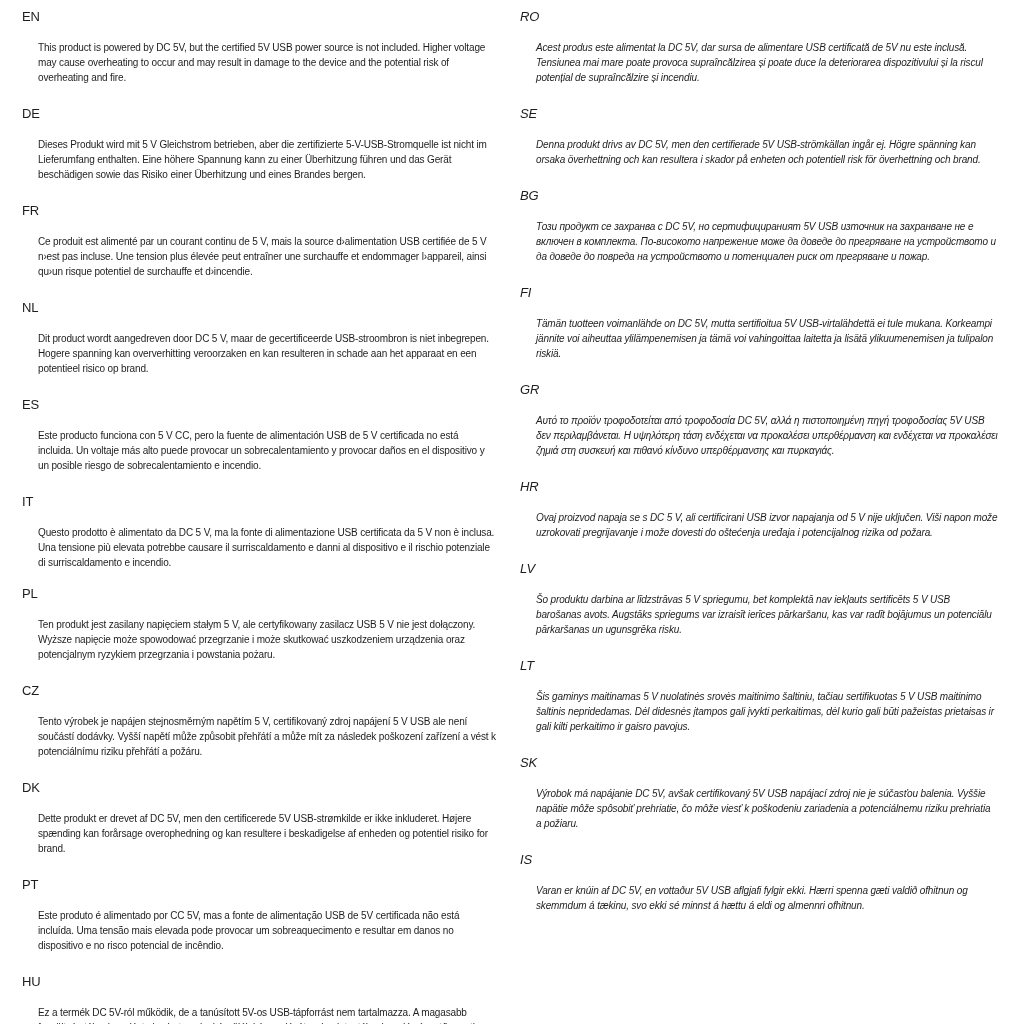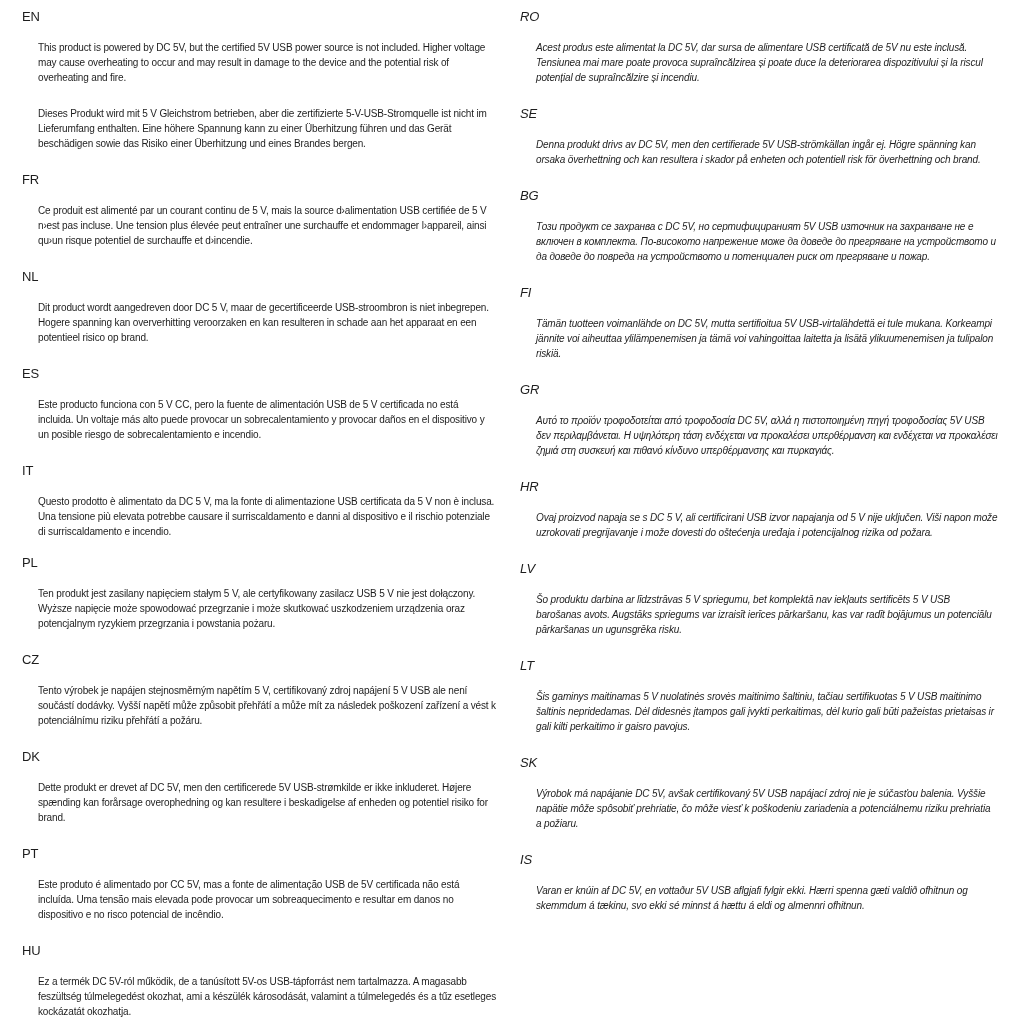--- a/index.html
+++ b/index.html
@@ -54,20 +54,21 @@
 <body>
 
 <div class="page">
 
   <div class="col">
     <section class="lang-section">
       <h2 class="lang-code">EN</h2>
       <p class="lang-text">This product is powered by DC 5V, but the certified 5V USB power source is not included. Higher voltage may cause overheating to occur and may result in damage to the device and the potential risk of overheating and fire.</p>
     </section>
     <section class="lang-section">
+      <h2 class="lang-code">DE</h2>
       <p class="lang-text">Dieses Produkt wird mit 5 V Gleichstrom betrieben, aber die zertifizierte 5-V-USB-Stromquelle ist nicht im Lieferumfang enthalten. Eine höhere Spannung kann zu einer Überhitzung führen und das Gerät beschädigen sowie das Risiko einer Überhitzung und eines Brandes bergen.</p>
     </section>
     <section class="lang-section">
       <h2 class="lang-code">FR</h2>
       <p class="lang-text">Ce produit est alimenté par un courant continu de 5 V, mais la source d›alimentation USB certifiée de 5 V n›est pas incluse. Une tension plus élevée peut entraîner une surchauffe et endommager l›appareil, ainsi qu›un risque potentiel de surchauffe et d›incendie.</p>
     </section>
     <section class="lang-section">
       <h2 class="lang-code">NL</h2>
       <p class="lang-text">Dit product wordt aangedreven door DC 5 V, maar de gecertificeerde USB-stroombron is niet inbegrepen. Hogere spanning kan oververhitting veroorzaken en kan resulteren in schade aan het apparaat en een potentieel risico op brand.</p>
     </section>

